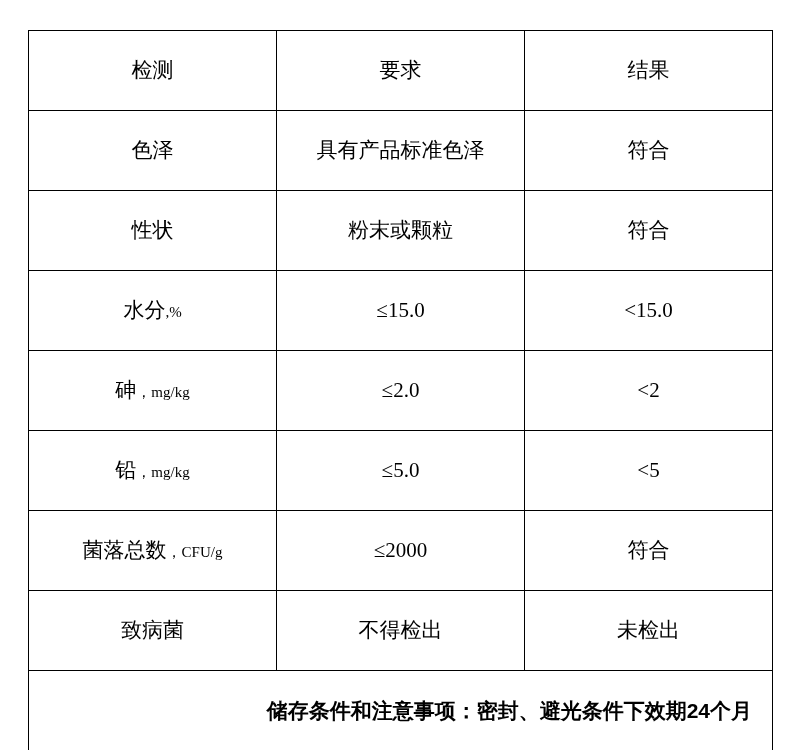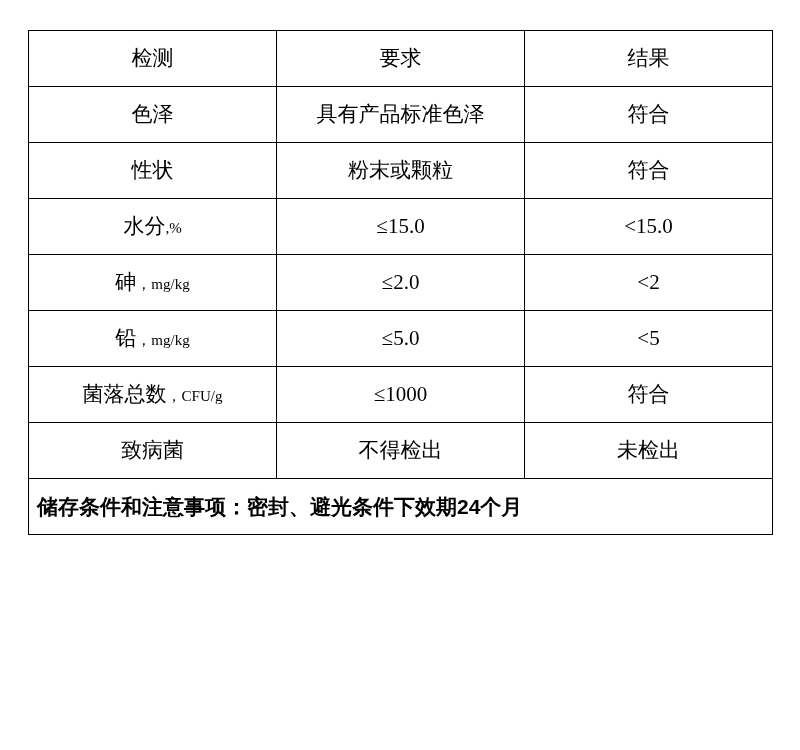--- a/index.html
+++ b/index.html
@@ -28,21 +28,21 @@
   }
   table.spec {
     border-collapse: collapse;
     width: 744px;
     table-layout: fixed;
   }
   table.spec td {
     border: 1px solid #000000;
     text-align: center;
     vertical-align: middle;
-    padding: 0;
+    padding: 12px;
     height: 55px;
     font-size: 21px;
     line-height: 1.2;
   }
   table.spec col.c1 { width: 248px; }
   table.spec col.c2 { width: 248px; }
   table.spec col.c3 { width: 248px; }
 
   .cell-inner {
     display: block;
@@ -55,21 +55,21 @@
   .footer-row td {
     height: 40px;
     text-align: left;
     font-size: 17px;
     font-family: "Liberation Sans", "DejaVu Sans", sans-serif;
     font-weight: bold;
   }
   .footer-inner {
     display: block;
     padding: 2px 8px;
-    text-align: left;
+    text-align: right;
     white-space: nowrap;
   }
 </style>
 </head>
 <body>
 
 <div class="page">
   <div class="table-wrap">
     <table class="spec">
       <colgroup>
@@ -152,21 +152,21 @@
               <span class="cell-inner">&lt;5</span>
             </td>
         </tr>
 
 
         <tr>
           <td>
               <span class="cell-inner"><span>菌落总数</span><span class="unit">，CFU/g</span></span>
             </td>
           <td>
-              <span class="cell-inner">≤1000</span>
+              <span class="cell-inner">≤2000</span>
             </td>
           <td>
               <span class="cell-inner">符合</span>
             </td>
         </tr>
 
         <tr>
           <td>
               <span class="cell-inner">致病菌</span>
             </td>

